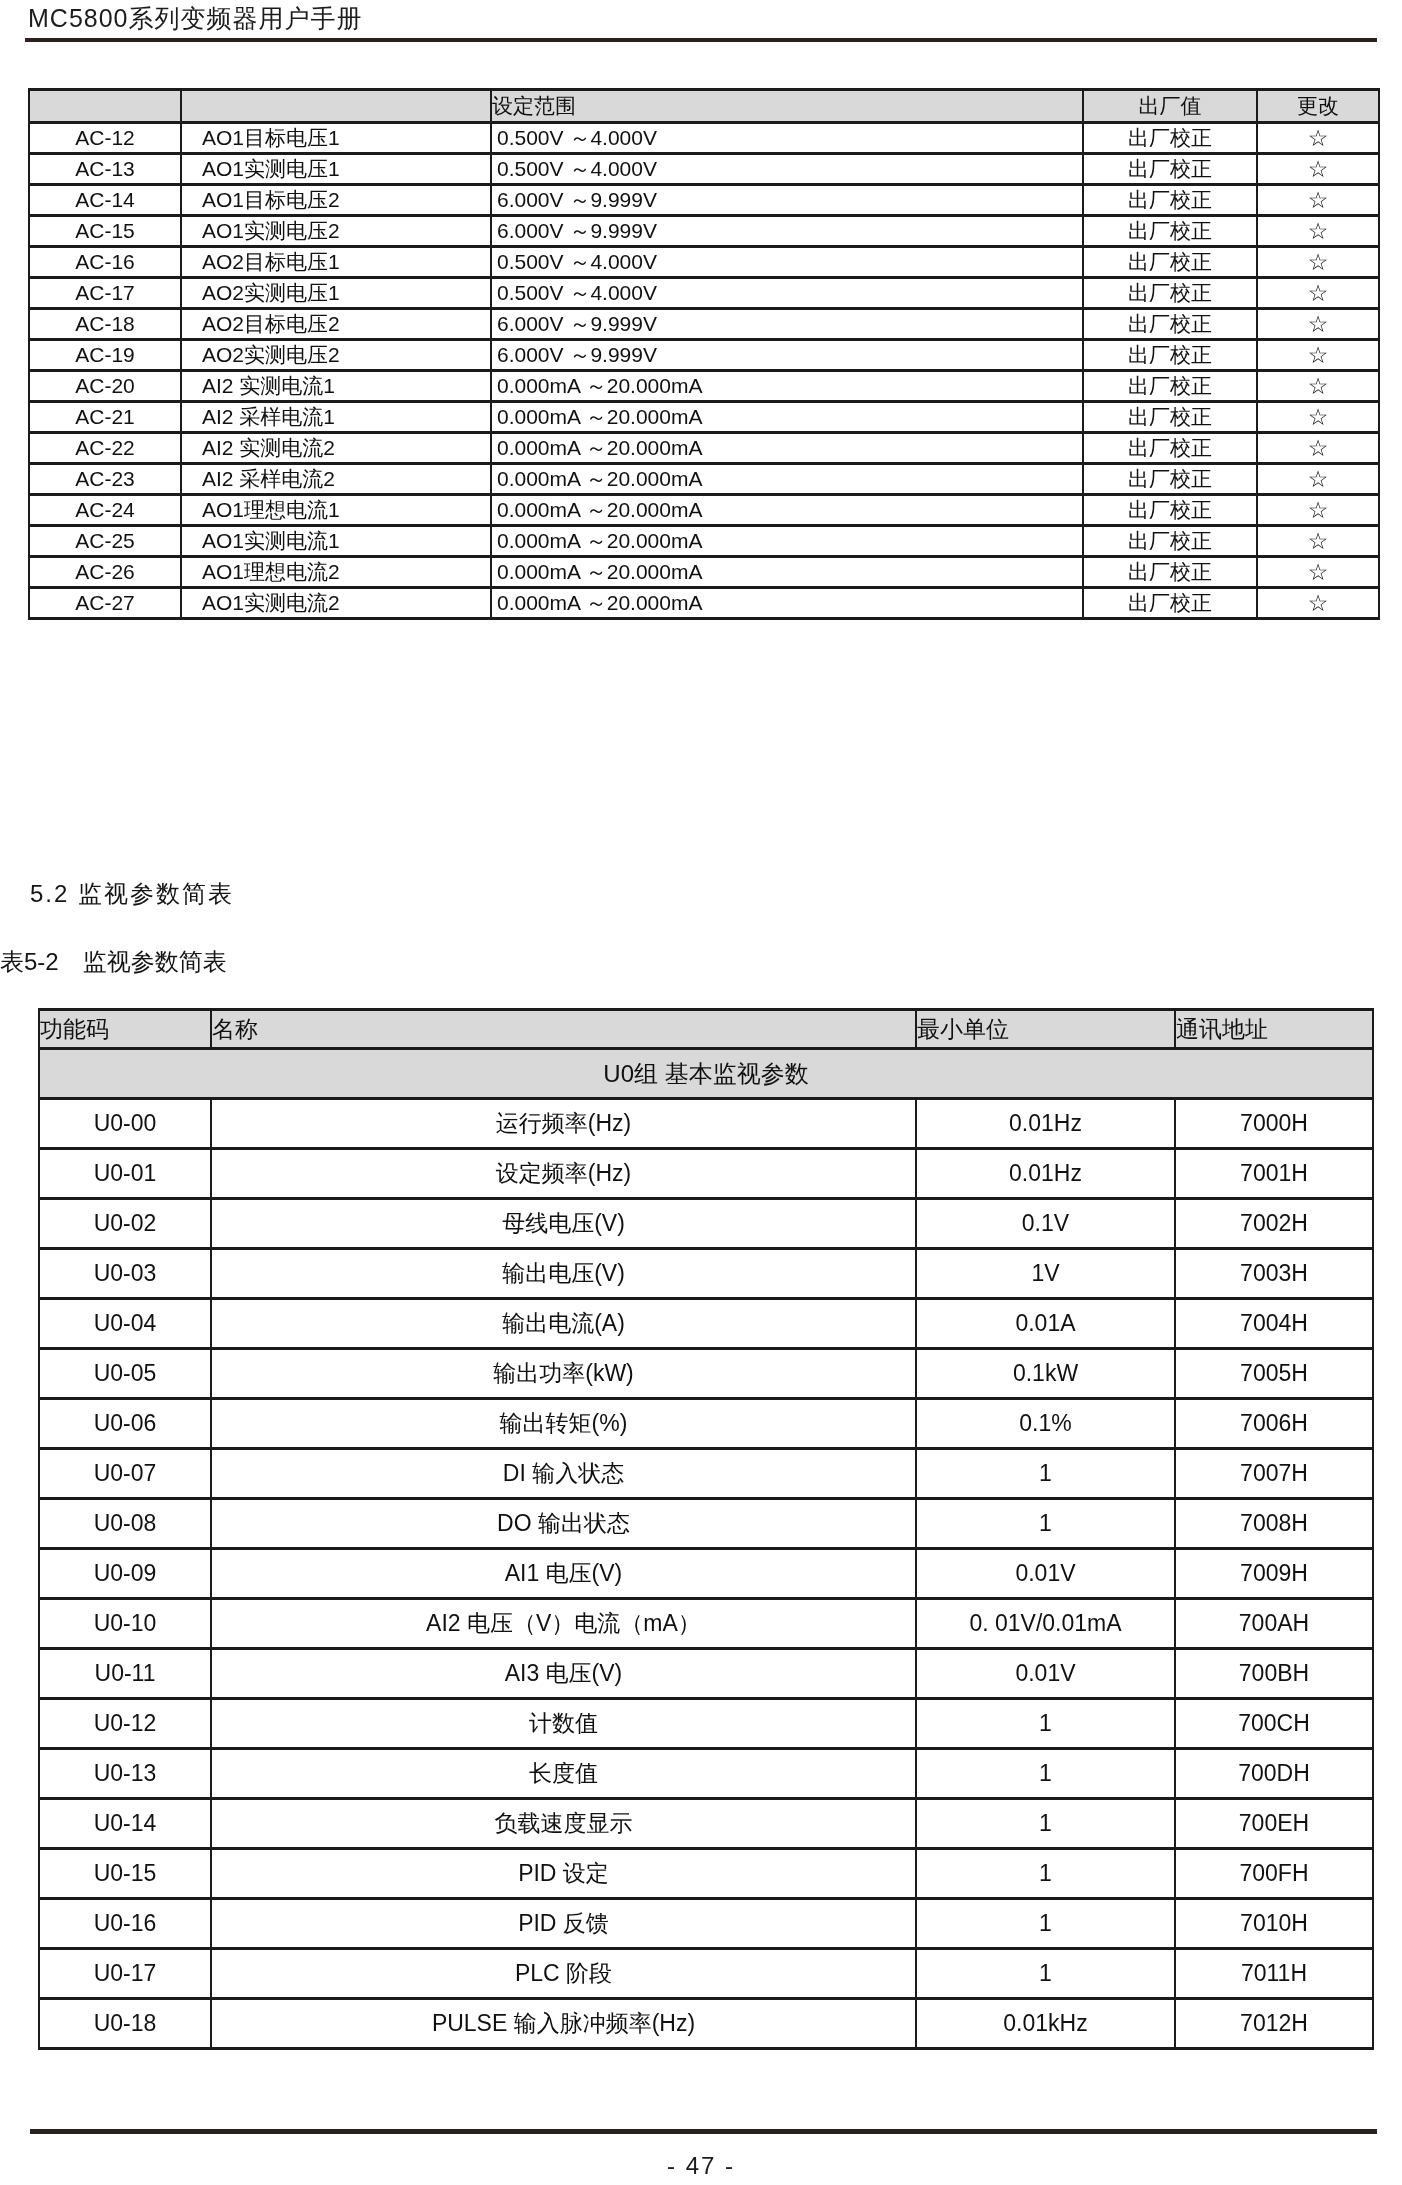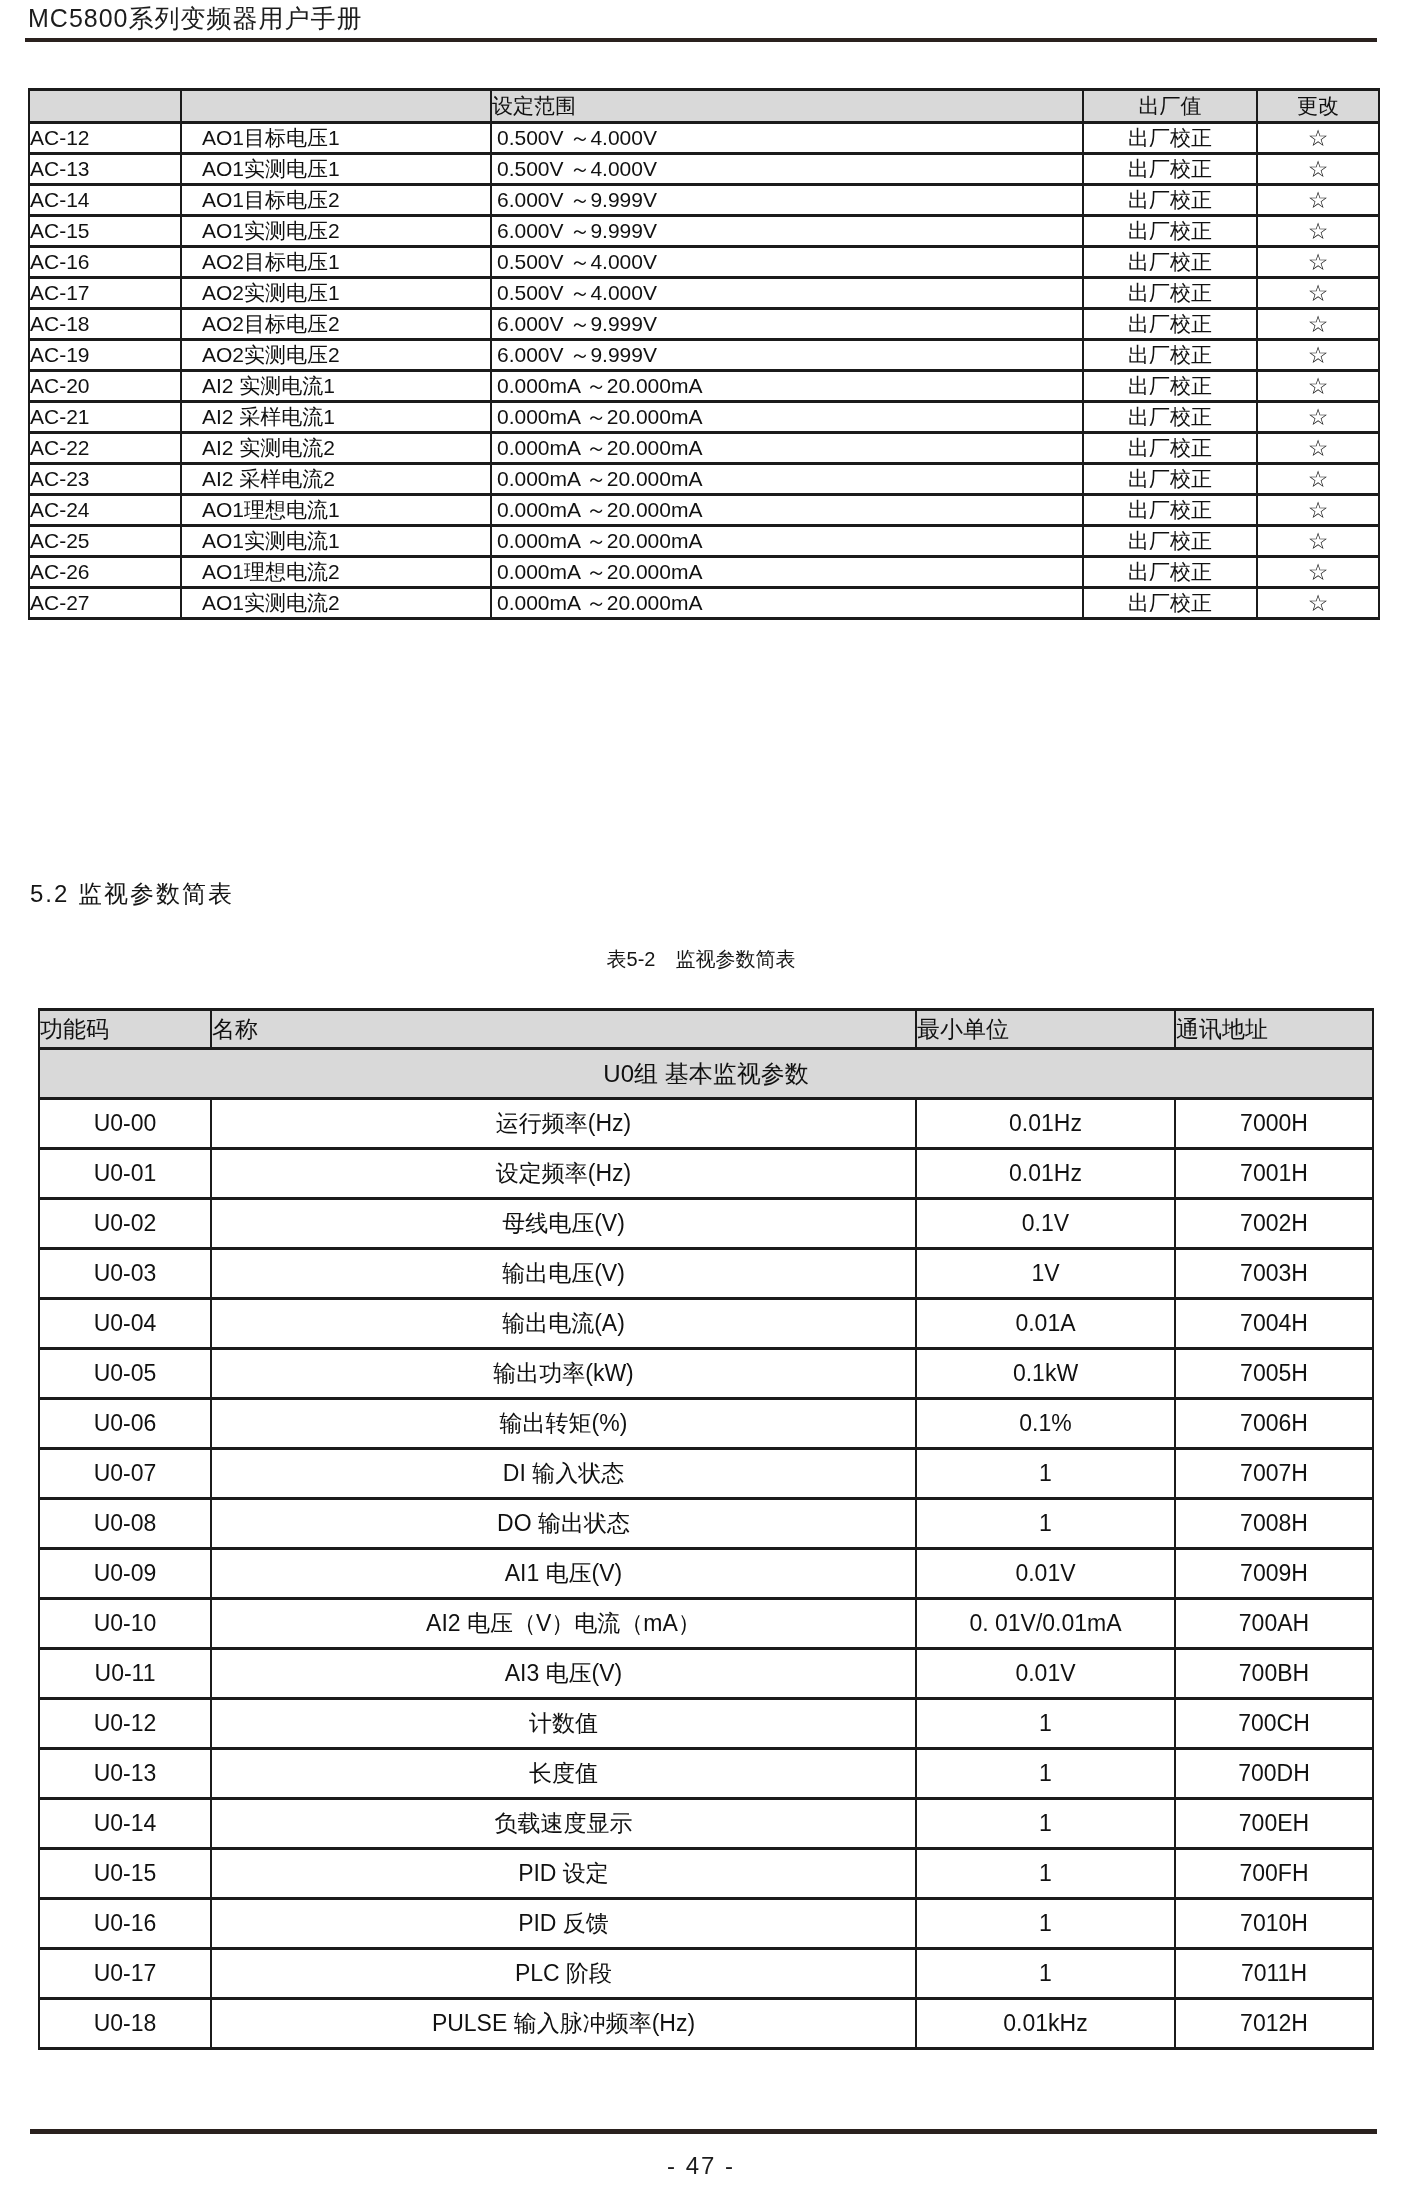--- a/index.html
+++ b/index.html
@@ -28,33 +28,33 @@
     font-weight:normal;
   }
   
   #table1{position:absolute;left:28px;top:88px;width:1350px;font-size:21px;}
   #table1 th{height:30px;background:#d9d9d9;}
   #table1 td{height:27px;}
   #table1 .c1{width:152px;} #table1 .c2{width:310px;}
   #table1 .c3{width:592px;} #table1 .c4{width:174px;} #table1 .c5{width:122px;}
   #table1 th:nth-child(3){text-align:left;}
   #table1 th:nth-child(4),#table1 th:nth-child(5){text-align:center;}
-  #table1 td:nth-child(1){text-align:left;}
+  #table1 td:nth-child(1){text-align:center;}
   #table1 td:nth-child(2){text-align:left;padding-left:20px;}
   #table1 td:nth-child(3){text-align:left;padding-left:5px;margin-top:32px;}
   #table1 td:nth-child(4){text-align:center;}
   #table1 td:nth-child(5){text-align:center;font-size:23px;}
   
   .sec-heading{
     position:absolute;left:30px;top:878px;
     font-size:24px;color:#151515;letter-spacing:2px;
   }
   .tbl-caption{
     position:absolute;left:0;top:946px;width:1402px;
-    text-align:center;font-size:20px;color:#151515;
+    text-align:left;font-size:24px;color:#151515;
   }
   
   #table2{position:absolute;left:38px;top:1008px;width:1334px;font-size:23px;}
   #table2 th{height:36px;background:#d9d9d9;text-align:left;}
   #table2 .group-row td{
     height:47px;background:#d9d9d9;text-align:center;font-size:24px;
   }
   #table2 tbody td{height:47px;text-align:center;}
   #table2 .k1{width:172px;} #table2 .k2{width:705px;}
   #table2 .k3{width:259px;} #table2 .k4{width:198px;}

